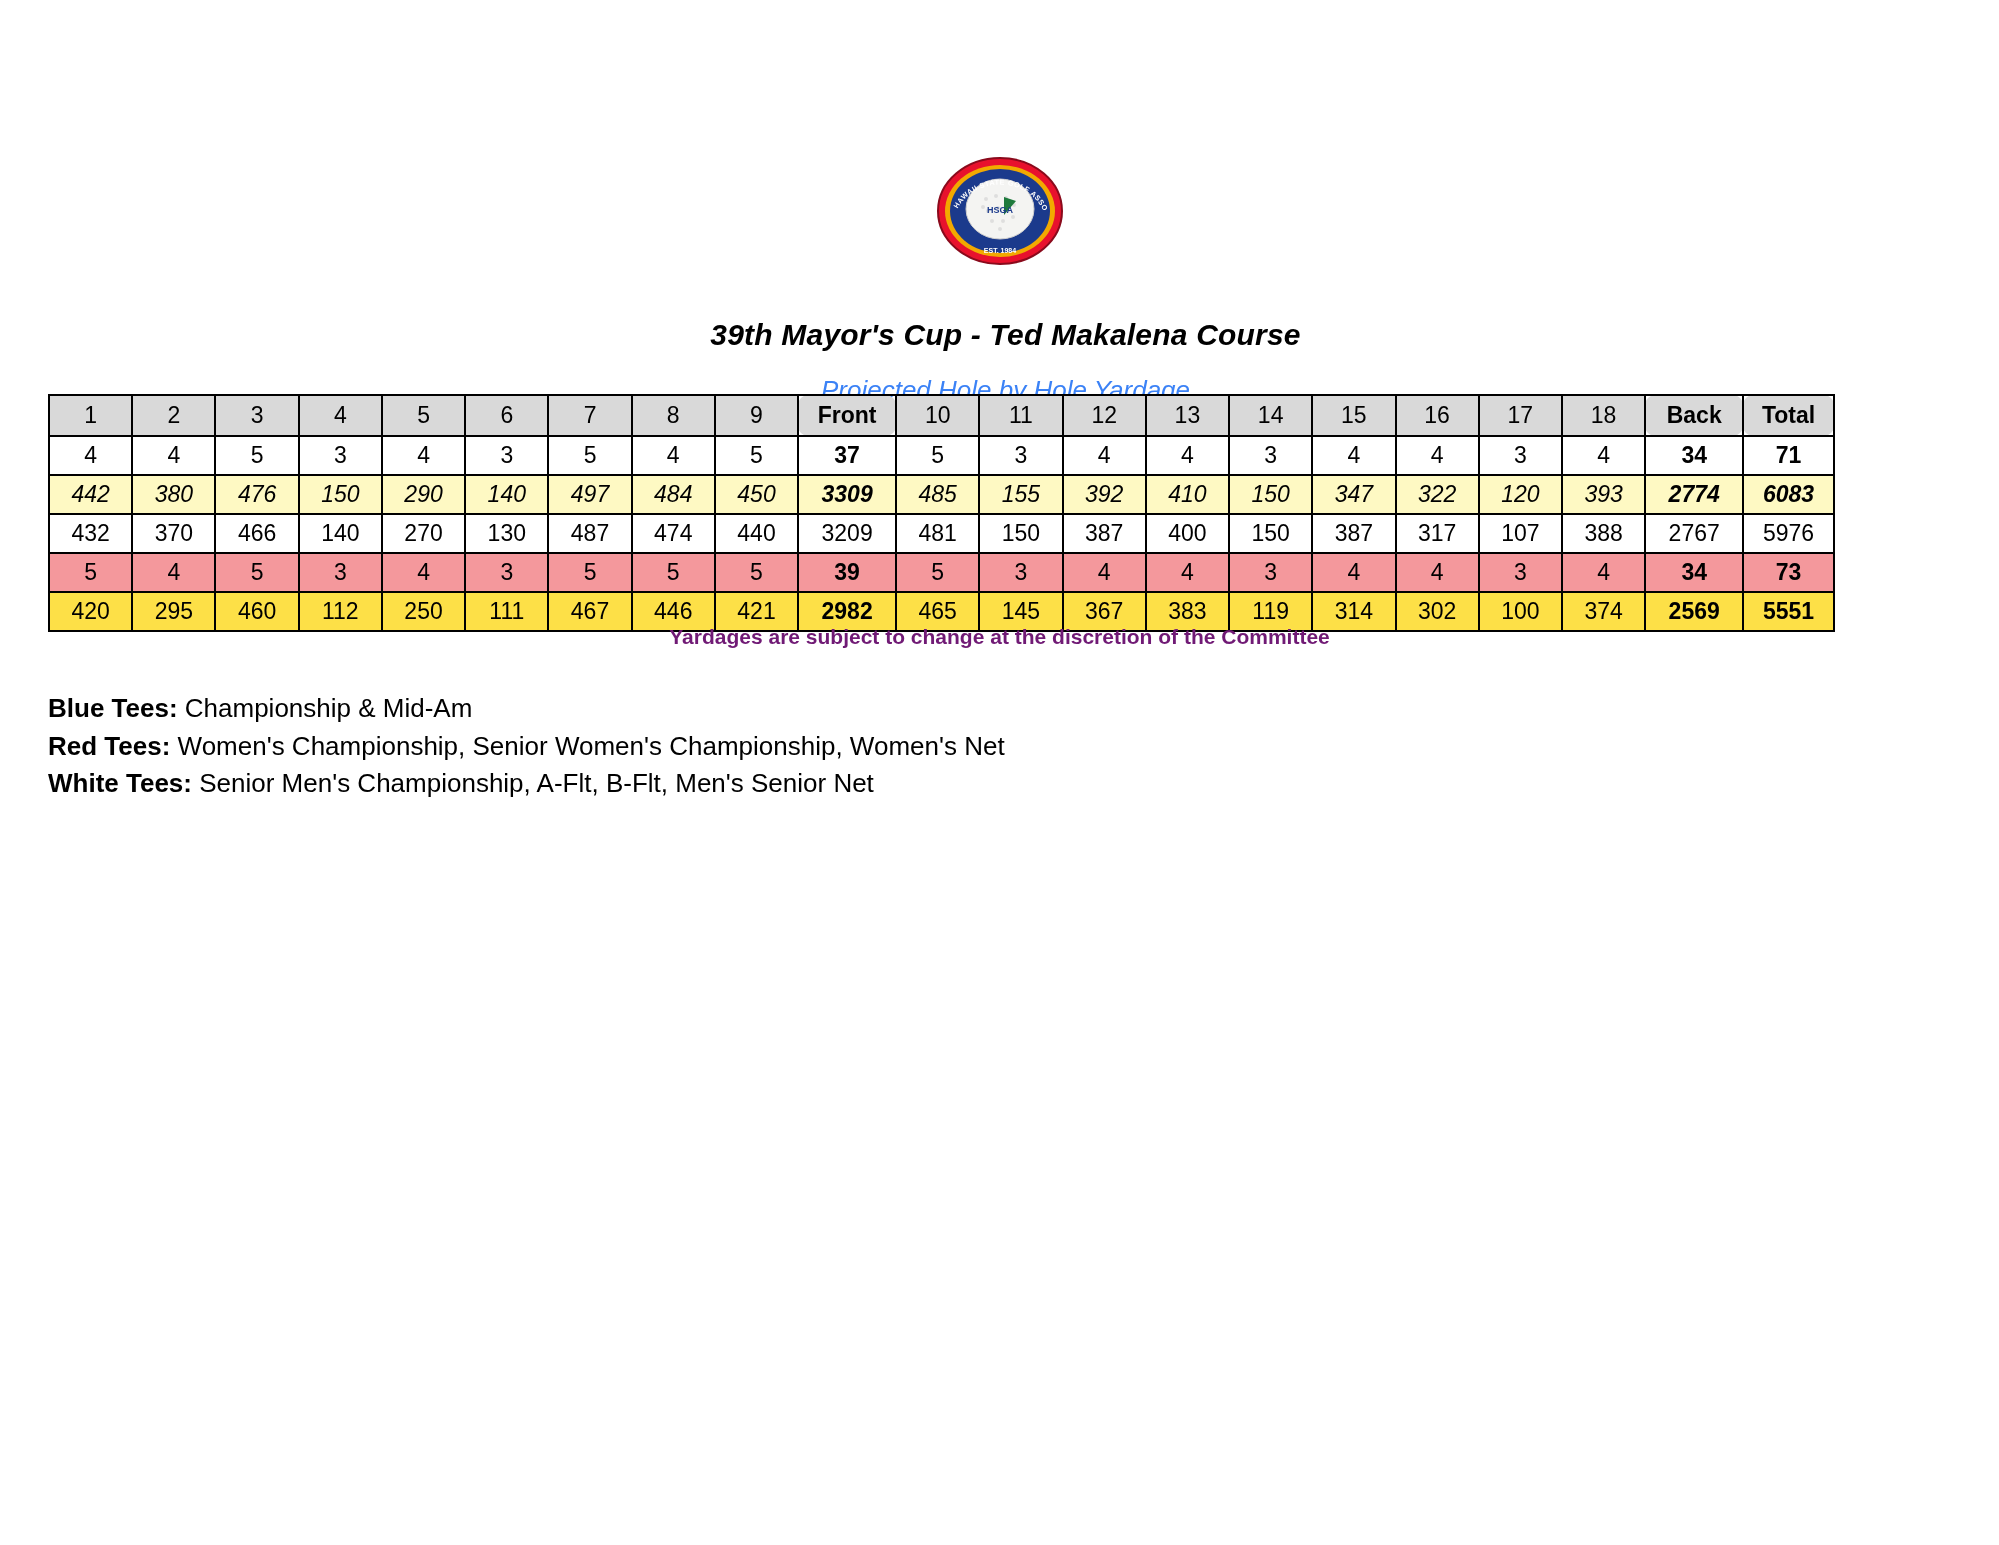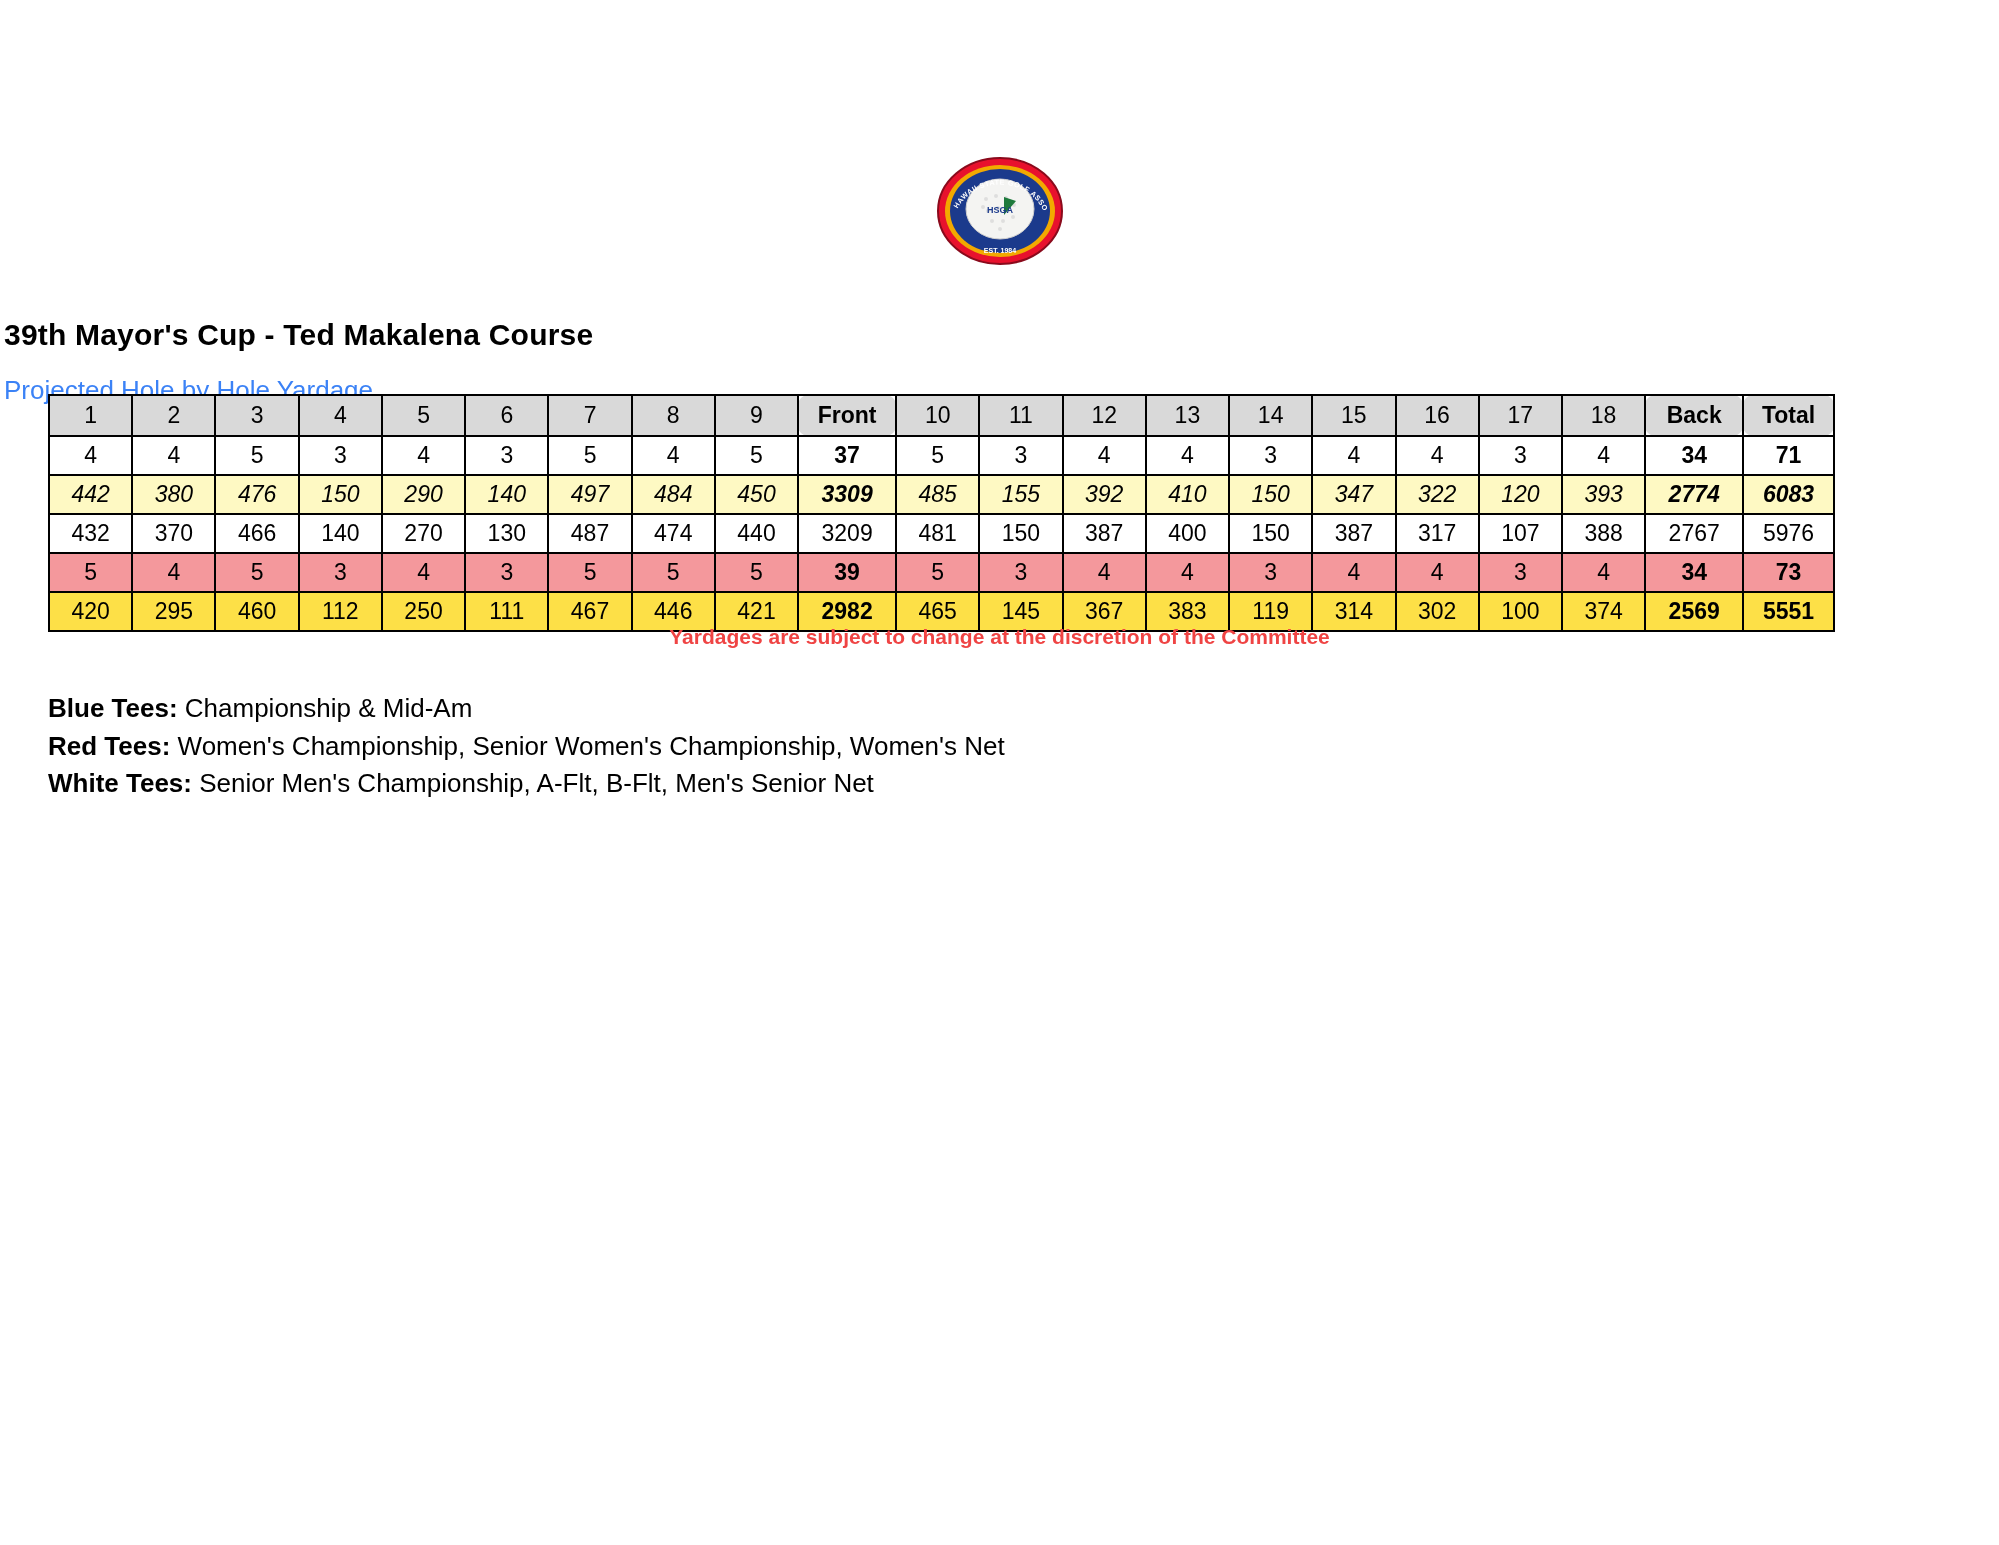--- a/index.html
+++ b/index.html
@@ -32,24 +32,25 @@
   .logo {
     position: relative;
     width: 148px;
     height: 112px;
   }
   .logo svg { display: block; }
 
   
   .title-block {
     position: absolute;
-    left: 4px;
+    left: 12px;
     right: 0;
     top: 318px;
-    text-align: left;
+    text-align: center;
+    font-style: italic;
   }
   .doc-title {
     font-size: 30px;
     font-weight: bold;
     letter-spacing: 0.2px;
     color: #000;
     line-height: 1.15;
   }
   .doc-subtitle {
     font-size: 26px;
@@ -109,21 +110,21 @@
 
   tr.row-red td { background: #fde047; }
   tr.row-red td.emph { font-weight: bold; }
 
   .note {
     position: absolute;
     left: 0;
     right: 0;
     top: 625px;
     text-align: center;
-    color: #ef4444;
+    color: #701a75;
     font-size: 21px;
     font-weight: bold;
   }
 
   
   .legend {
     position: absolute;
     left: 48px;
     top: 690px;
     width: 1400px;

